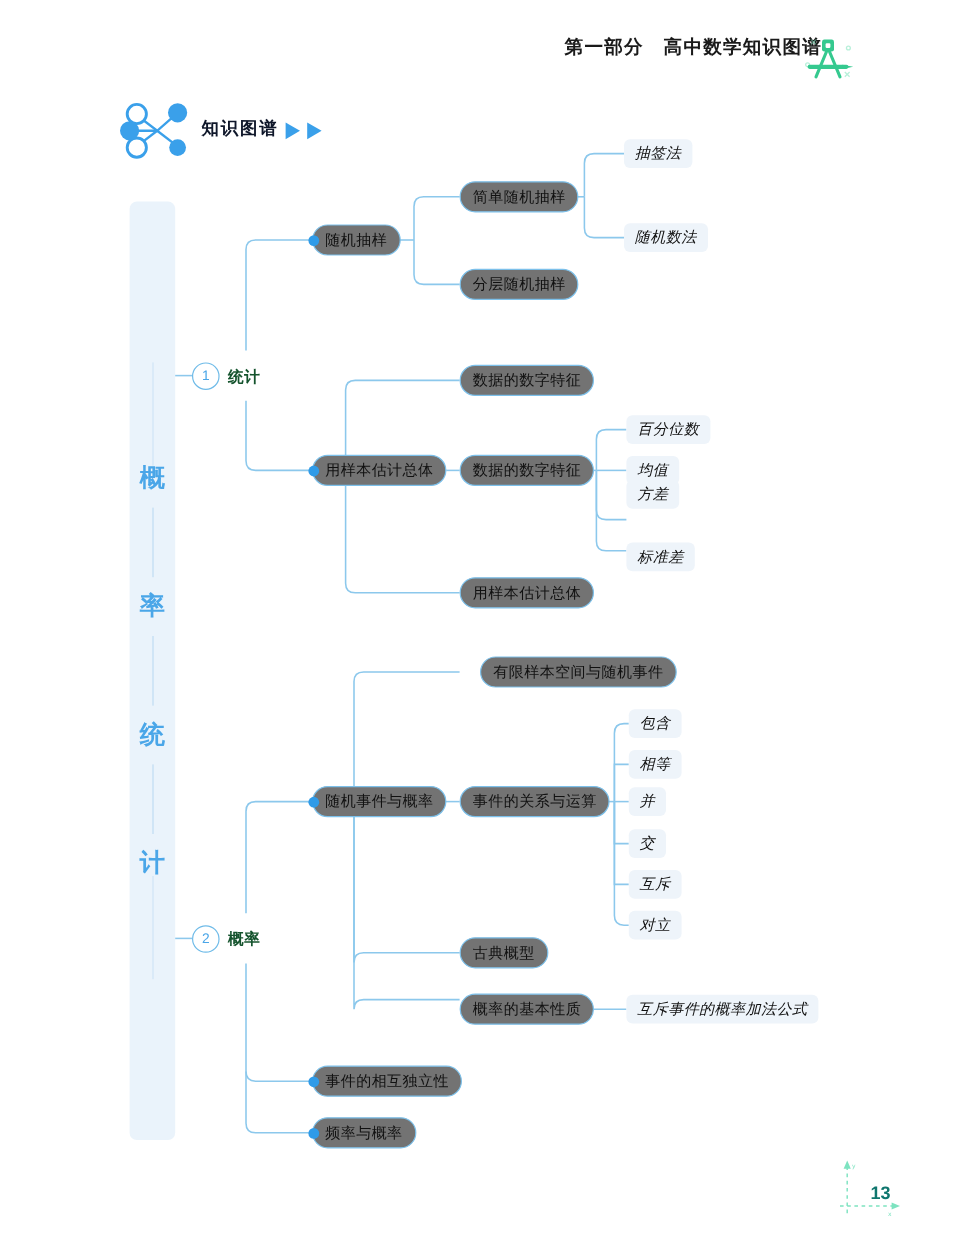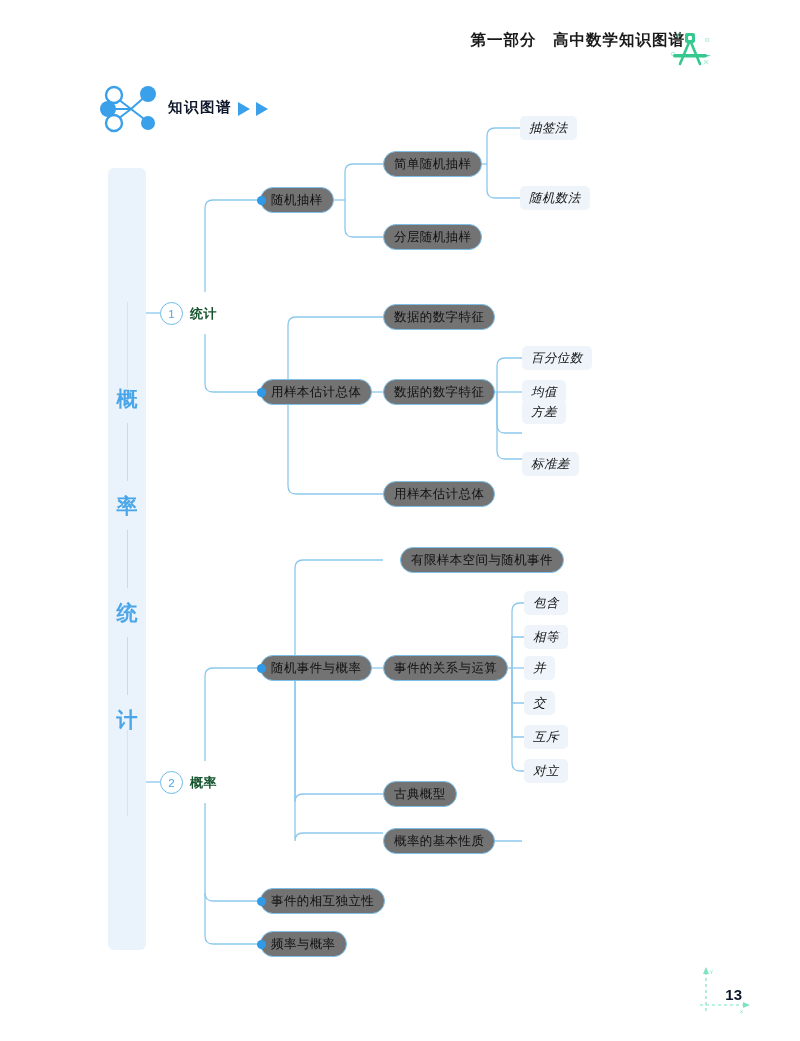--- a/index.html
+++ b/index.html
@@ -103,21 +103,21 @@
   }
   .branch-label{
     font-family:"Liberation Sans","DejaVu Sans",sans-serif;
     font-weight:bold;font-size:13px;color:#14532d;letter-spacing:.5px;
   }
 
   
   .page-num{
     position:absolute;right:58px;bottom:38px;
     font-family:"Liberation Sans","DejaVu Sans",sans-serif;
-    font-size:15px;font-weight:bold;color:#0f172a;
+    font-size:15px;font-weight:bold;color:#0f766e;
   }
   .footer-deco{position:absolute;right:48px;bottom:26px;width:56px;height:52px;}
 </style>
 </head>
 <body>
 
 <div class="page">
 
   <div class="header">
     <div class="header-title">第一部分　高中数学知识图谱</div>
@@ -302,20 +302,23 @@
   </div>
   <div class="node leaf" style="left:524px;top:759px;">
     <span>对立</span>
   </div>
   <div class="node pill" style="left:383px;top:781px;">
     <span>古典概型</span>
   </div>
   <div class="node pill" style="left:383px;top:828px;">
     <span>概率的基本性质</span>
   </div>
+  <div class="node leaf" style="left:522px;top:829px;">
+    <span>互斥事件的概率加法公式</span>
+  </div>
   <div class="node pill" style="left:260px;top:888px;">
     <span class="dot"></span>
     <span>事件的相互独立性</span>
   </div>
   <div class="node pill" style="left:260px;top:931px;">
     <span class="dot"></span>
     <span>频率与概率</span>
   </div>
 
   <svg class="footer-deco" viewBox="0 0 56 52">

